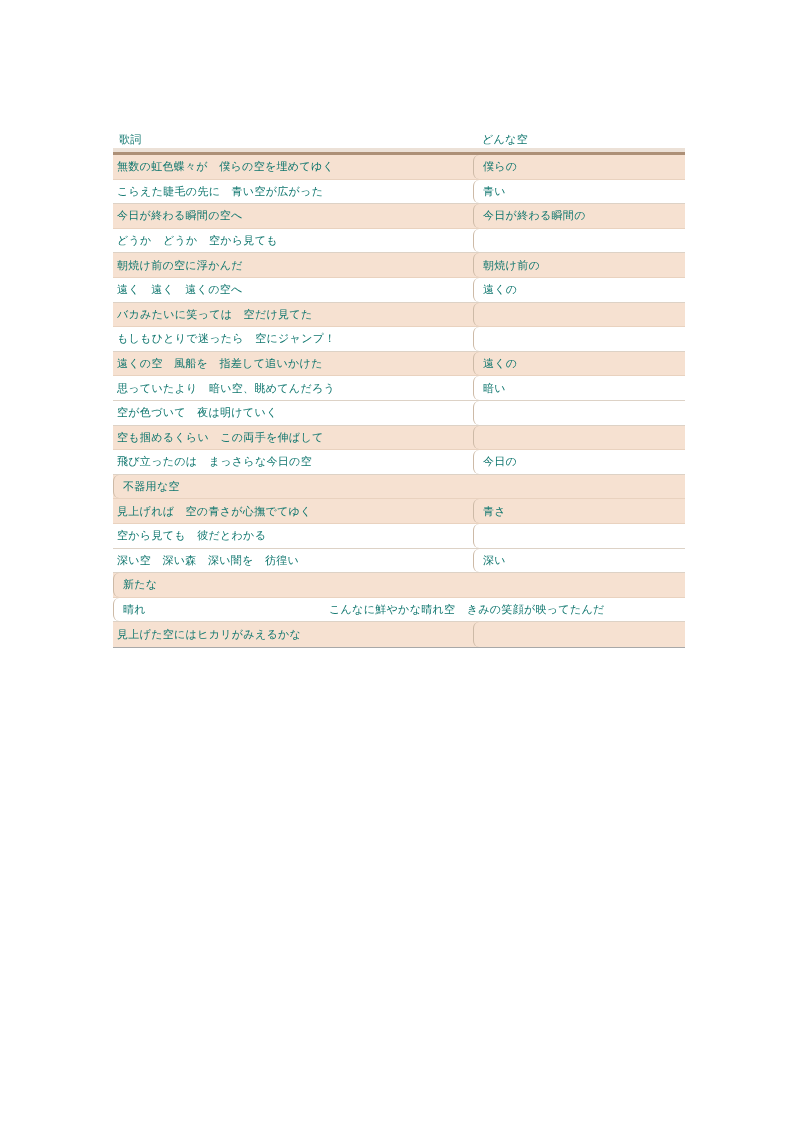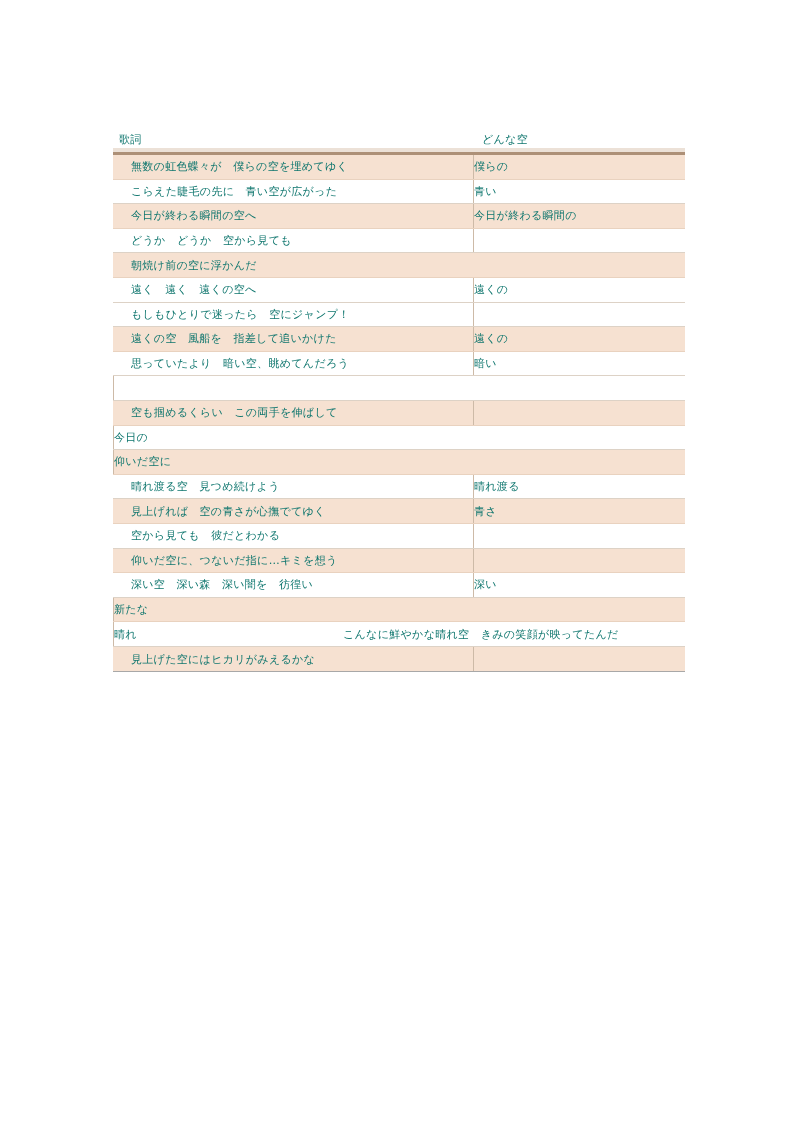--- a/index.html
+++ b/index.html
@@ -67,25 +67,27 @@
   .cell {
     box-sizing: border-box;
     white-space: nowrap;
     overflow: hidden;
     height: 100%;
     display: flex;
     align-items: center;
   }
   .cell.lyric {
     width: 360px;
-    padding-left: 18px;
+    padding-left: 4px;
   }
   .cell.sky {
     flex: 1;
+    padding-left: 9px;
     border-left: 1px solid #cdbaa7;
+    border-radius: 6px;
   }
 </style>
 </head>
 <body>
 
 <div class="page">
   <div class="table-wrap">
     <div class="header-row">
       <div class="header-cell c1">歌詞</div>
       <div class="header-cell c2">どんな空</div>
@@ -102,64 +104,63 @@
         <div class="row band">
           <div class="cell lyric">今日が終わる瞬間の空へ</div>
           <div class="cell sky">今日が終わる瞬間の</div>
         </div>
         <div class="row">
           <div class="cell lyric">どうか　どうか　空から見ても</div>
           <div class="cell sky"></div>
         </div>
         <div class="row band">
           <div class="cell lyric">朝焼け前の空に浮かんだ</div>
+          <div class="cell sky">朝焼け前の</div>
         </div>
         <div class="row">
           <div class="cell lyric">遠く　遠く　遠くの空へ</div>
           <div class="cell sky">遠くの</div>
+        </div>
+        <div class="row band">
+          <div class="cell lyric">バカみたいに笑っては　空だけ見てた</div>
+          <div class="cell sky"></div>
         </div>
         <div class="row">
           <div class="cell lyric">もしもひとりで迷ったら　空にジャンプ！</div>
           <div class="cell sky"></div>
         </div>
         <div class="row band">
           <div class="cell lyric">遠くの空　風船を　指差して追いかけた</div>
           <div class="cell sky">遠くの</div>
         </div>
         <div class="row">
           <div class="cell lyric">思っていたより　暗い空、眺めてんだろう</div>
           <div class="cell sky">暗い</div>
         </div>
         <div class="row">
+          <div class="cell lyric">空が色づいて　夜は明けていく</div>
           <div class="cell sky"></div>
         </div>
         <div class="row band">
           <div class="cell lyric">空も掴めるくらい　この両手を伸ばして</div>
           <div class="cell sky"></div>
         </div>
         <div class="row">
+          <div class="cell lyric">飛び立ったのは　まっさらな今日の空</div>
           <div class="cell sky">今日の</div>
         </div>
         <div class="row band">
-          <div class="cell sky">仰いだ空に</div>
-        </div>
-        <div class="row">
-          <div class="cell lyric">晴れ渡る空　見つめ続けよう</div>
-          <div class="cell sky">晴れ渡る</div>
+          <div class="cell sky">不器用な空</div>
         </div>
         <div class="row band">
           <div class="cell lyric">見上げれば　空の青さが心撫でてゆく</div>
           <div class="cell sky">青さ</div>
         </div>
         <div class="row">
           <div class="cell lyric">空から見ても　彼だとわかる</div>
-          <div class="cell sky"></div>
-        </div>
-        <div class="row band">
-          <div class="cell lyric">仰いだ空に、つないだ指に…キミを想う</div>
           <div class="cell sky"></div>
         </div>
         <div class="row">
           <div class="cell lyric">深い空　深い森　深い闇を　彷徨い</div>
           <div class="cell sky">深い</div>
         </div>
         <div class="row band">
           <div class="cell sky">新たな</div>
         </div>
         <div class="row">

